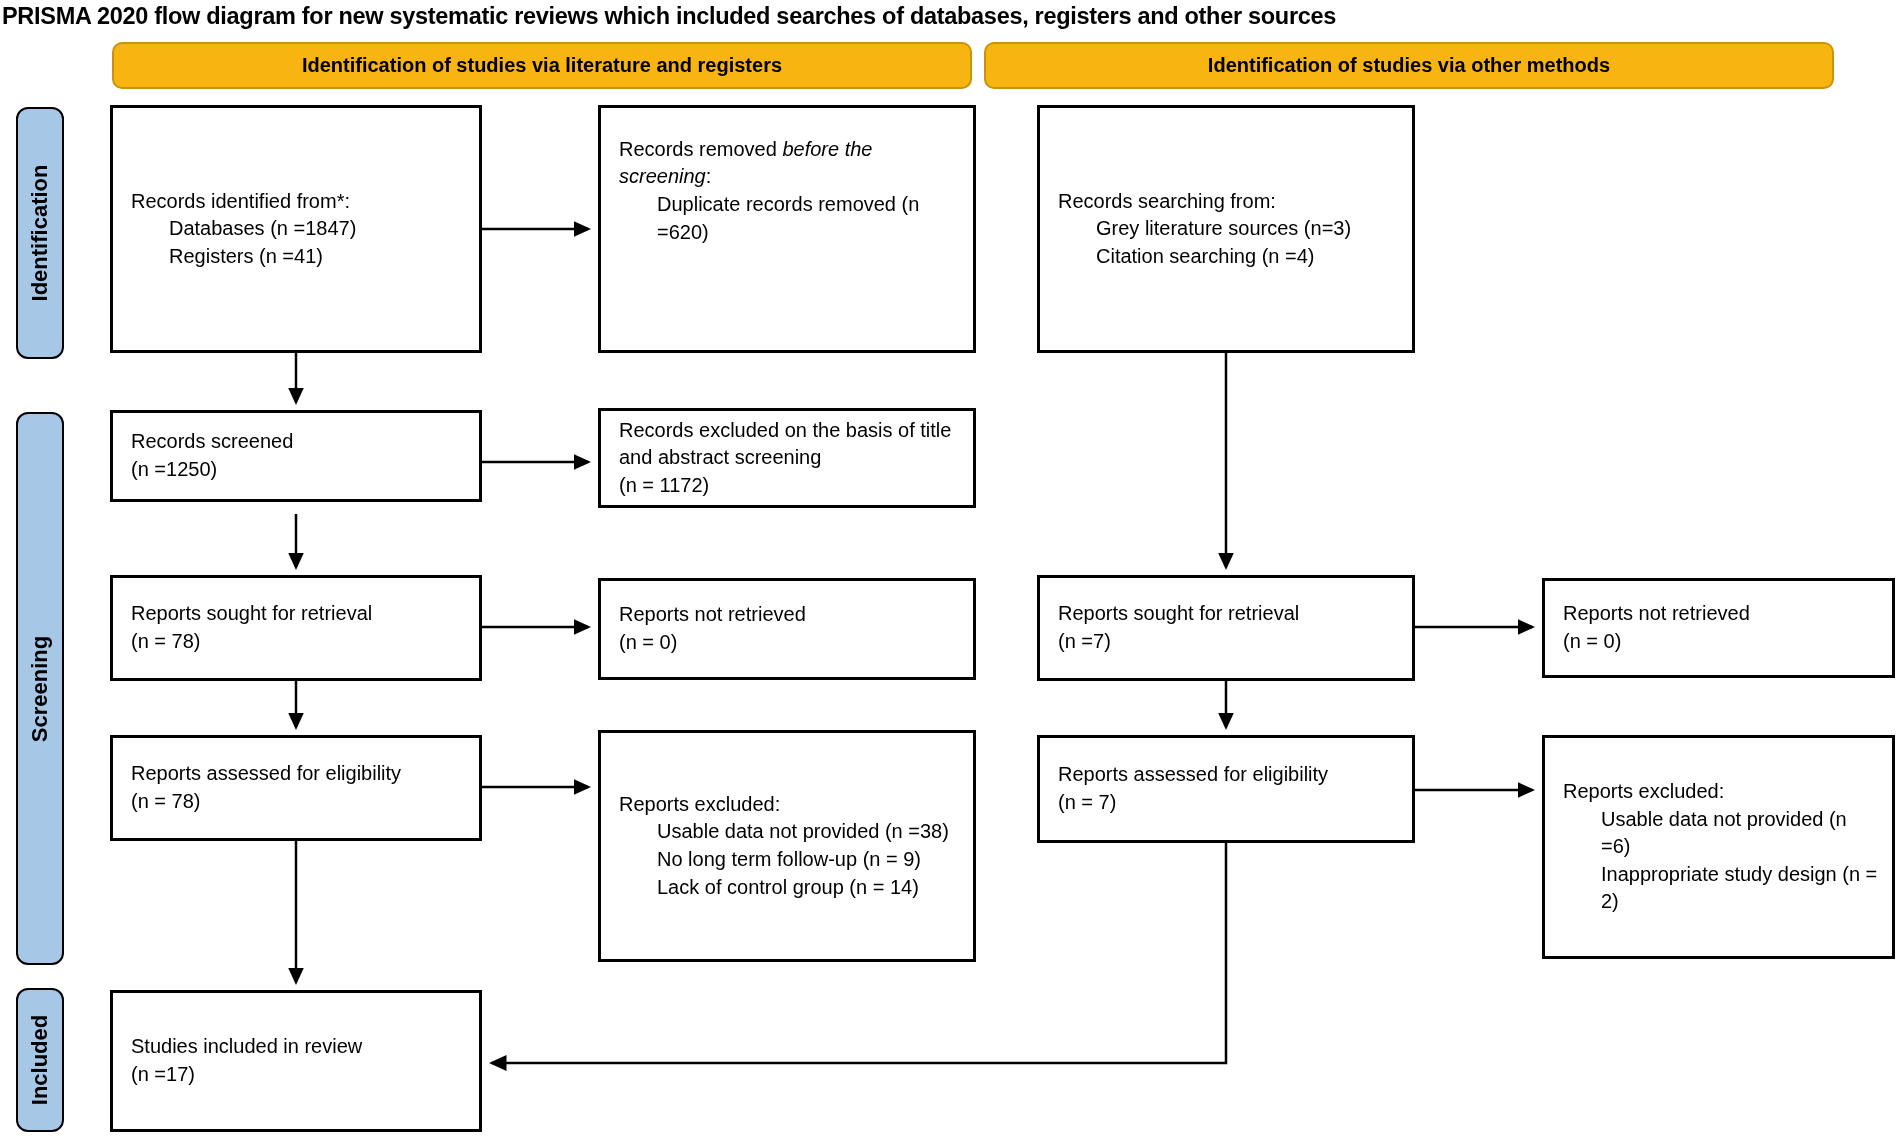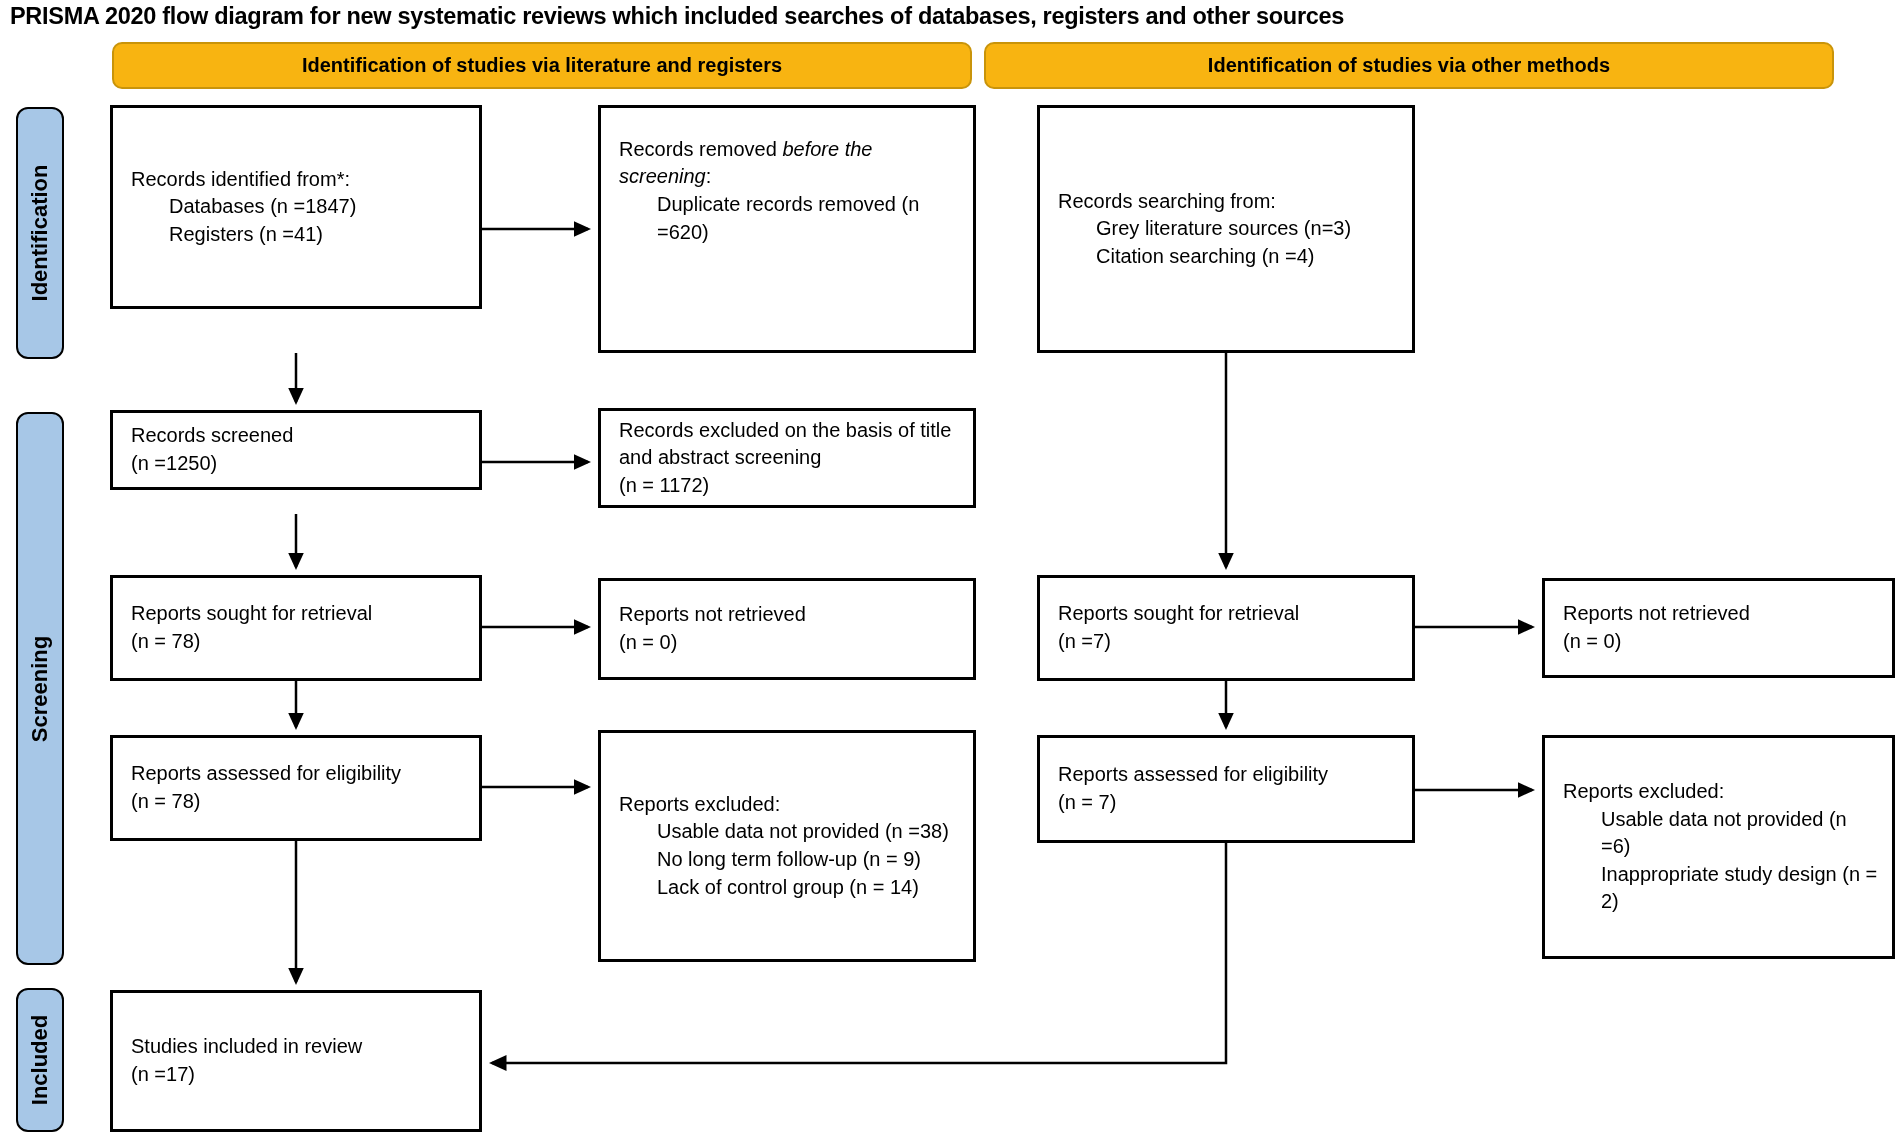--- a/index.html
+++ b/index.html
@@ -4,21 +4,21 @@
 <style>
   :root{
     --banner-fill:#f8b411; --banner-border:#c9940a;
     --stage-fill:#a7c7e7; --stage-border:#000000;
     --box-border:#000000; --arrow:#000000; --bg:#ffffff;
   }
   *{box-sizing:border-box; margin:0; padding:0;}
   html,body{background:#fff;}
   body{font-family:"Liberation Sans", sans-serif;}
   #canvas{position:relative; width:1900px; height:1138px; background:var(--bg); overflow:hidden;}
-  .title{position:absolute; left:10px; top:3px; font-size:23.5px; font-weight:bold; color:#000; letter-spacing:-0.3px; white-space:nowrap;}
+  .title{position:absolute; left:2px; top:3px; font-size:23.5px; font-weight:bold; color:#000; letter-spacing:-0.3px; white-space:nowrap;}
   .banner{position:absolute; height:47px; background:var(--banner-fill); border:2px solid var(--banner-border);
           border-radius:10px; display:flex; align-items:center; justify-content:center;
           font-size:20px; font-weight:bold; color:#000;}
   .stage{position:absolute; left:16px; width:48px; background:var(--stage-fill); border:2.5px solid var(--stage-border);
          border-radius:12px; display:flex; align-items:center; justify-content:center;}
   .stage span{transform:rotate(-90deg); white-space:nowrap; font-size:22px; font-weight:bold; color:#000;}
   .box{position:absolute; background:#fff; border:3px solid var(--box-border);
        display:flex; flex-direction:column; justify-content:center;
        padding:10px 12px 10px 18px; font-size:20px; line-height:1.38; color:#000;}
   .box .indent{margin-left:38px;}
@@ -40,38 +40,38 @@
   <div class="stage" style="top:107px; height:252px;">
     <span>Identification</span>
   </div>
   <div class="stage" style="top:412px; height:553px;">
     <span>Screening</span>
   </div>
   <div class="stage" style="top:988px; height:144px;">
     <span>Included</span>
   </div>
 
-  <div class="box" style="left:110px; top:105px; width:372px; height:204px;">
+  <div class="box" style="left:110px; top:105px; width:372px; height:248px;">
     <div>Records identified from*:</div>
     <div class="indent">Databases (n =1847)</div>
     <div class="indent">Registers (n =41)</div>
   </div>
 
   <div class="box shift-up" style="left:598px; top:105px; width:378px; height:248px;">
     <div><span>Records removed </span><span class="it">before the screening</span><span>:</span></div>
     <div class="indent">Duplicate records removed (n =620)</div>
   </div>
 
   <div class="box" style="left:1037px; top:105px; width:378px; height:248px;">
     <div>Records searching from:</div>
     <div class="indent">Grey literature sources (n=3)</div>
     <div class="indent">Citation searching (n =4)</div>
   </div>
 
-  <div class="box" style="left:110px; top:410px; width:372px; height:80px;">
+  <div class="box" style="left:110px; top:410px; width:372px; height:92px;">
     <div>Records screened</div>
     <div>(n =1250)</div>
   </div>
 
   <div class="box" style="left:598px; top:408px; width:378px; height:100px;">
     <div>Records excluded on the basis of title and abstract screening</div>
     <div>(n = 1172)</div>
   </div>
 
   <div class="box" style="left:110px; top:575px; width:372px; height:106px;">

